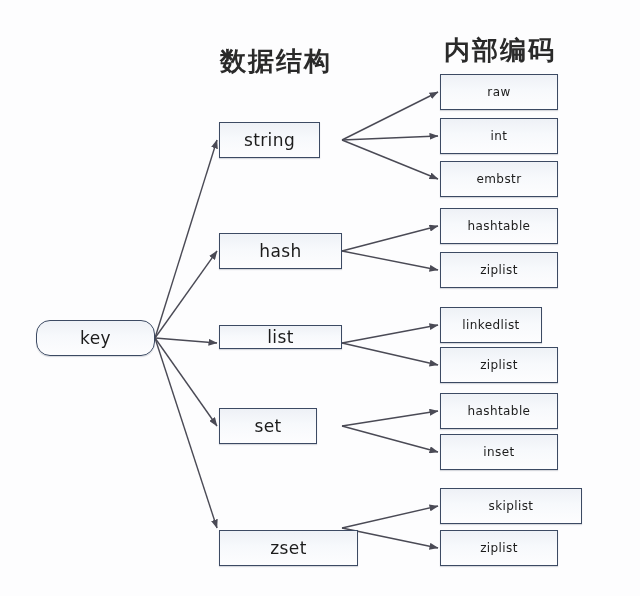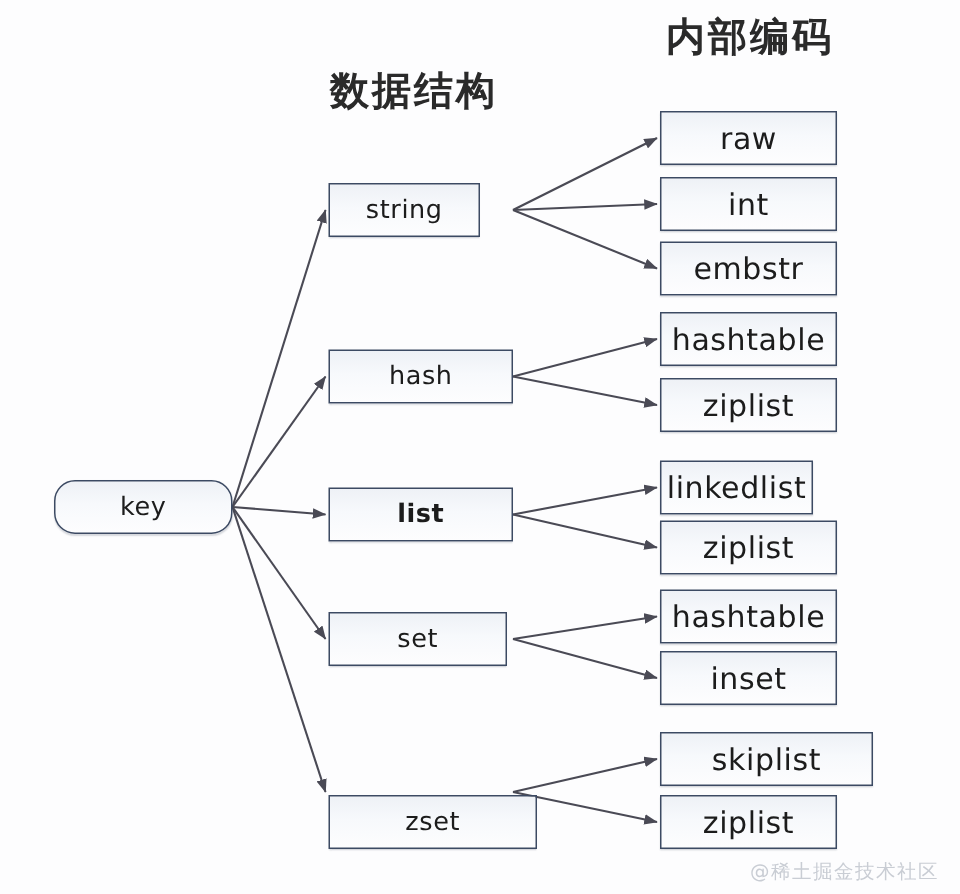--- a/index.html
+++ b/index.html
@@ -25,38 +25,38 @@
     font-family: "DejaVu Sans", "Liberation Sans", sans-serif;
     font-weight: bold;
     color: #2a2a2a;
     font-size: 26px;
     letter-spacing: 2px;
     white-space: nowrap;
     line-height: 1;
     text-align: center;
   }
   #heading-structure { left: 196px; top: 48px; width: 160px; }
-  #heading-encoding  { left: 420px; top: 12px; width: 160px; text-align: center; }
+  #heading-encoding  { left: 420px; top: 37px; width: 160px; text-align: center; }
 
   
   .node {
     position: absolute;
     box-sizing: border-box;
     display: flex;
     align-items: center;
     justify-content: center;
     background: linear-gradient(180deg, #eef1f6 0%, #f7f9fc 45%, #fdfdfe 100%);
     border: 1.5px solid #3c4a63;
     color: #1c1c1c;
     font-size: 17px;
     font-family: "DejaVu Sans", "Liberation Sans", sans-serif;
     letter-spacing: 0.4px;
     box-shadow: 0 1px 1px rgba(40,50,70,0.18);
   }
-  .node.small { font-size: 20px; }
+  .node.small { font-size: 12px; }
 
   
   #edges {
     position: absolute;
     left: 0; top: 0;
     width: 640px;
     height: 596px;
     pointer-events: none;
   }
 
@@ -109,24 +109,24 @@
   <div id="nodes">
       <div class="node" style="left: 36px; top: 320px; width: 119px; height: 36px; border-radius: 14px;">
         <span>key</span>
       </div>
       <div class="node" style="left: 219px; top: 122px; width: 101px; height: 36px;">
         <span>string</span>
       </div>
       <div class="node" style="left: 219px; top: 233px; width: 123px; height: 36px;">
         <span>hash</span>
       </div>
-      <div class="node" style="left: 219px; top: 325px; width: 123px; height: 36px; font-weight: bold;">
+      <div class="node" style="left: 219px; top: 325px; width: 123px; height: 24px;">
         <span>list</span>
       </div>
-      <div class="node" style="left: 219px; top: 408px; width: 119px; height: 36px;">
+      <div class="node" style="left: 219px; top: 408px; width: 98px; height: 36px;">
         <span>set</span>
       </div>
       <div class="node" style="left: 219px; top: 530px; width: 139px; height: 36px;">
         <span>zset</span>
       </div>
       <div class="node small" style="left: 440px; top: 74px; width: 118px; height: 36px;">
         <span>raw</span>
       </div>
       <div class="node small" style="left: 440px; top: 118px; width: 118px; height: 36px;">
         <span>int</span>
@@ -153,14 +153,13 @@
         <span>inset</span>
       </div>
       <div class="node small" style="left: 440px; top: 488px; width: 142px; height: 36px;">
         <span>skiplist</span>
       </div>
       <div class="node small" style="left: 440px; top: 530px; width: 118px; height: 36px;">
         <span>ziplist</span>
       </div>
     </div>
 
-  <div id="watermark">@稀土掘金技术社区</div>
 </div>
 
 </body></html>

